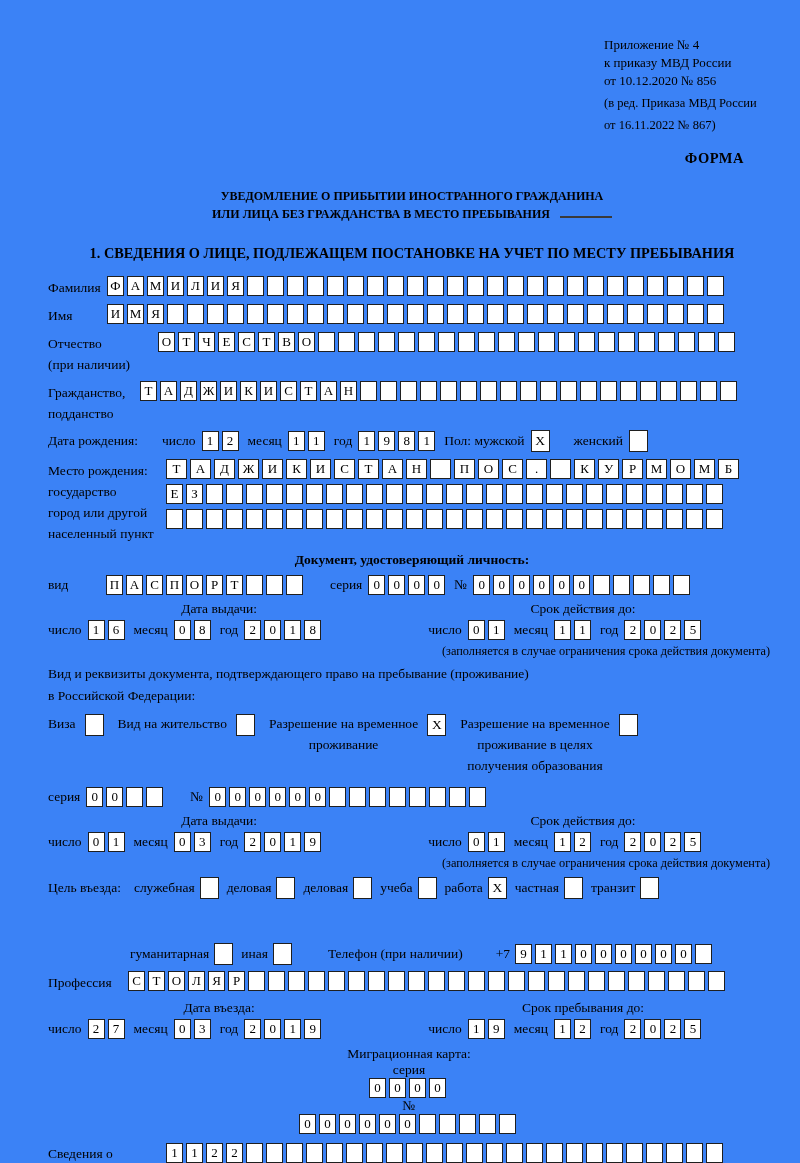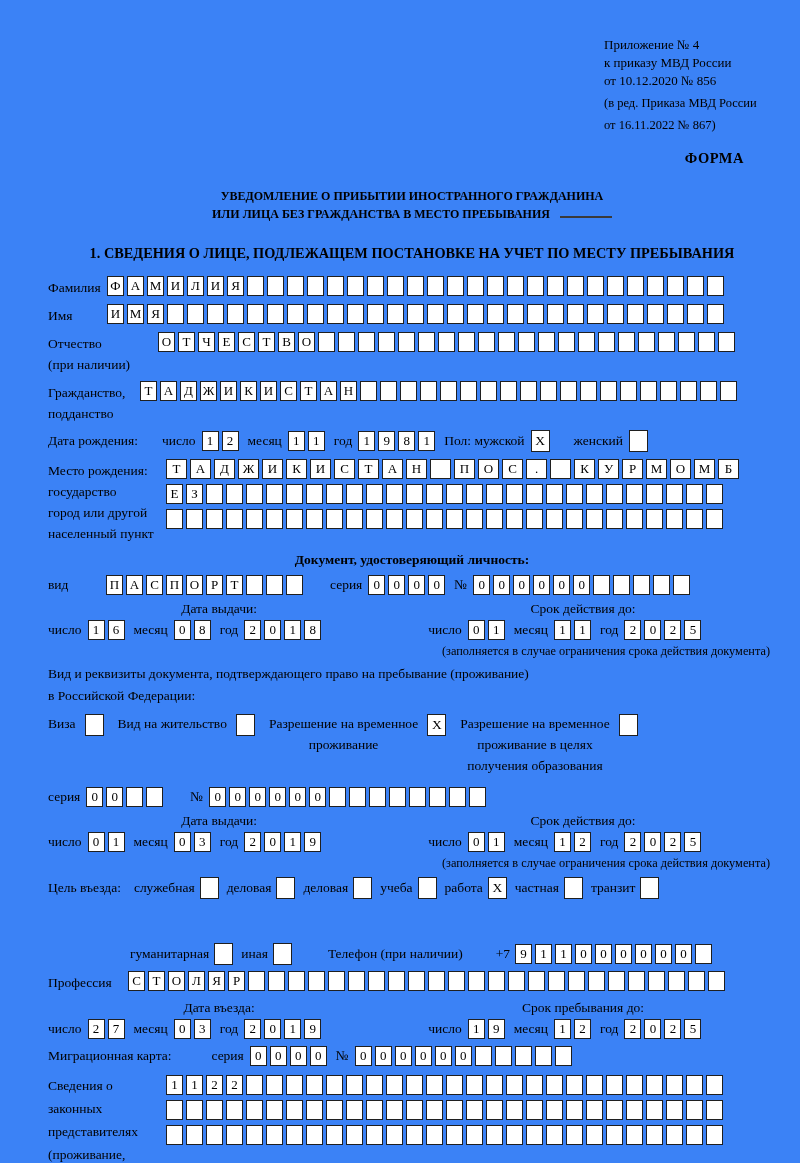--- a/index.html
+++ b/index.html
@@ -656,21 +656,21 @@
         <span class="cells">
             <span class="cell">2</span>
             <span class="cell">0</span>
             <span class="cell">2</span>
             <span class="cell">5</span>
           </span>
       </div>
     </div>
   </div>
 
-  <div class="inl" style="margin-top:7px;margin-bottom:7px;">
+  <div class="inl" style="margin-top:7px;margin-bottom:7px;flex-direction:column;">
     <span>Миграционная карта:</span>
     <span class="gap28"></span>
     <span>серия</span>
     <span class="cells">
         <span class="cell">0</span>
         <span class="cell">0</span>
         <span class="cell">0</span>
         <span class="cell">0</span>
       </span>
     <span>№</span>

